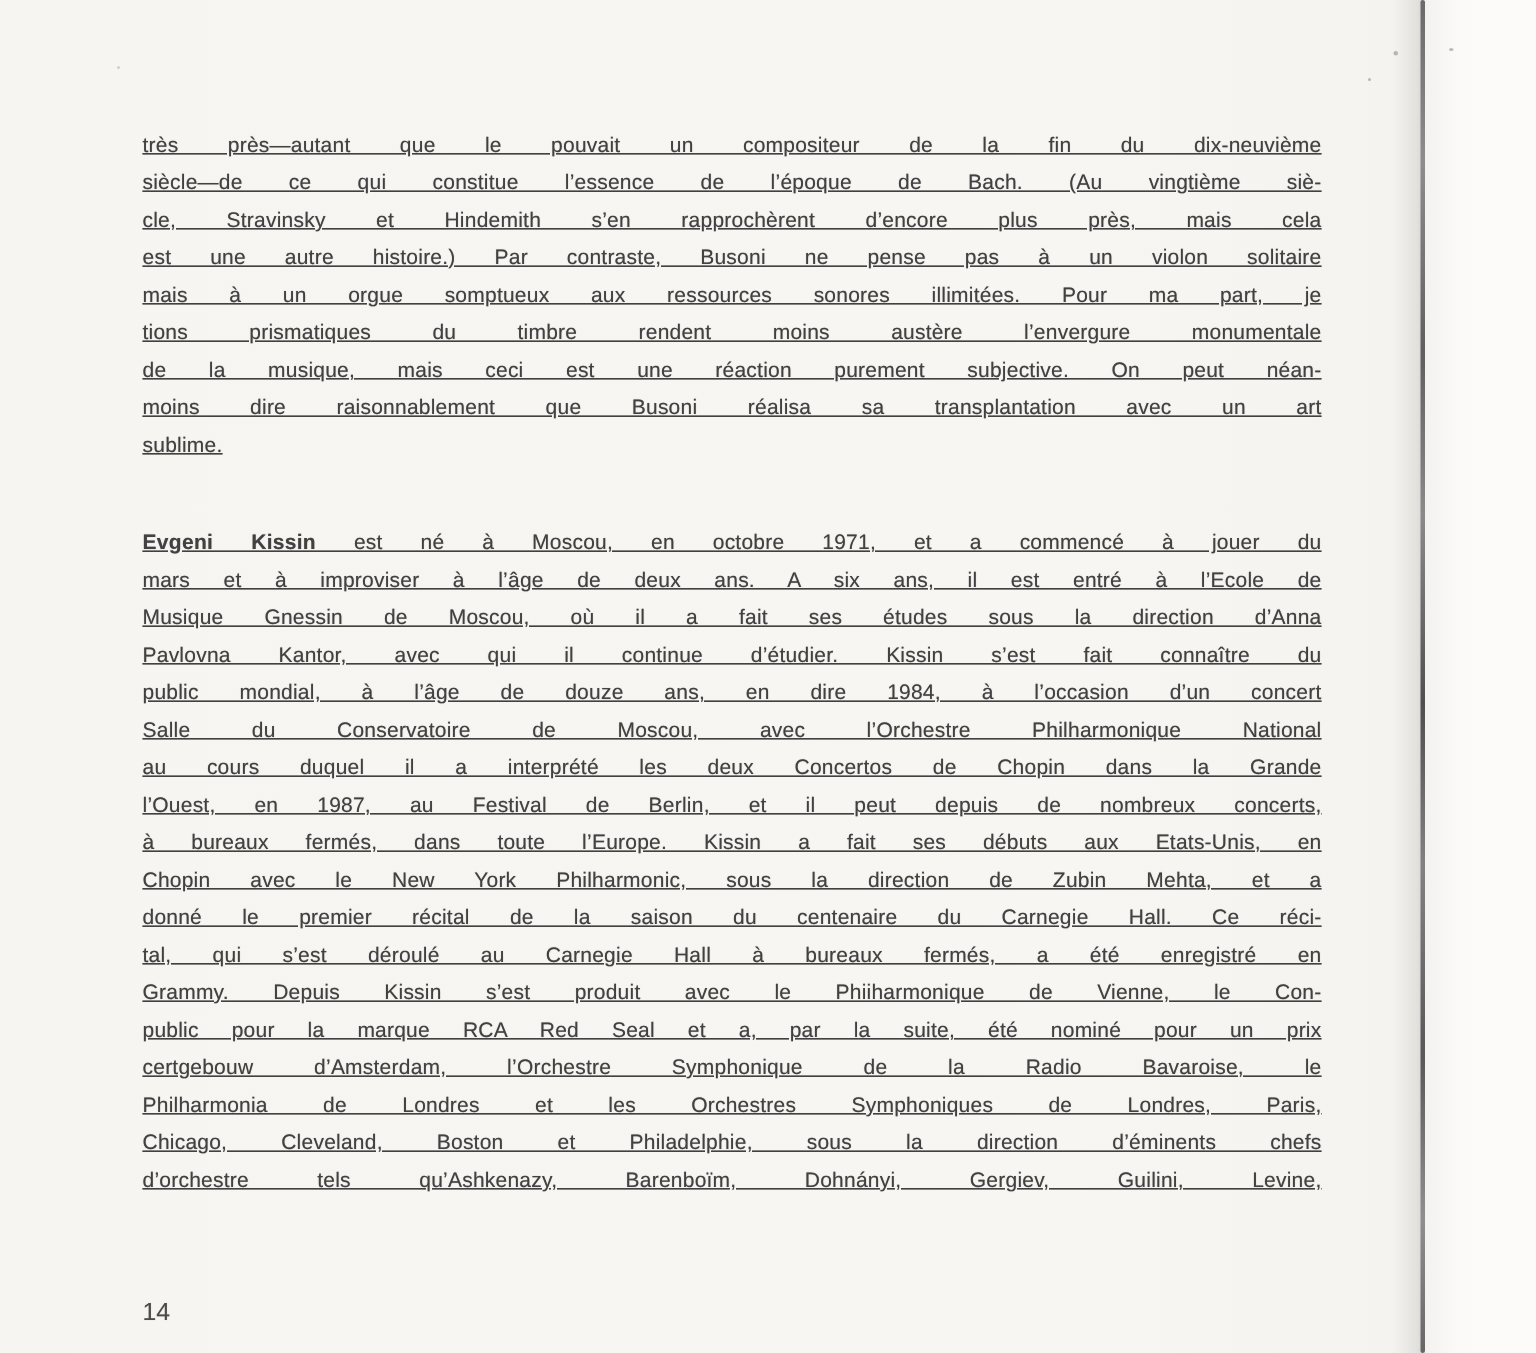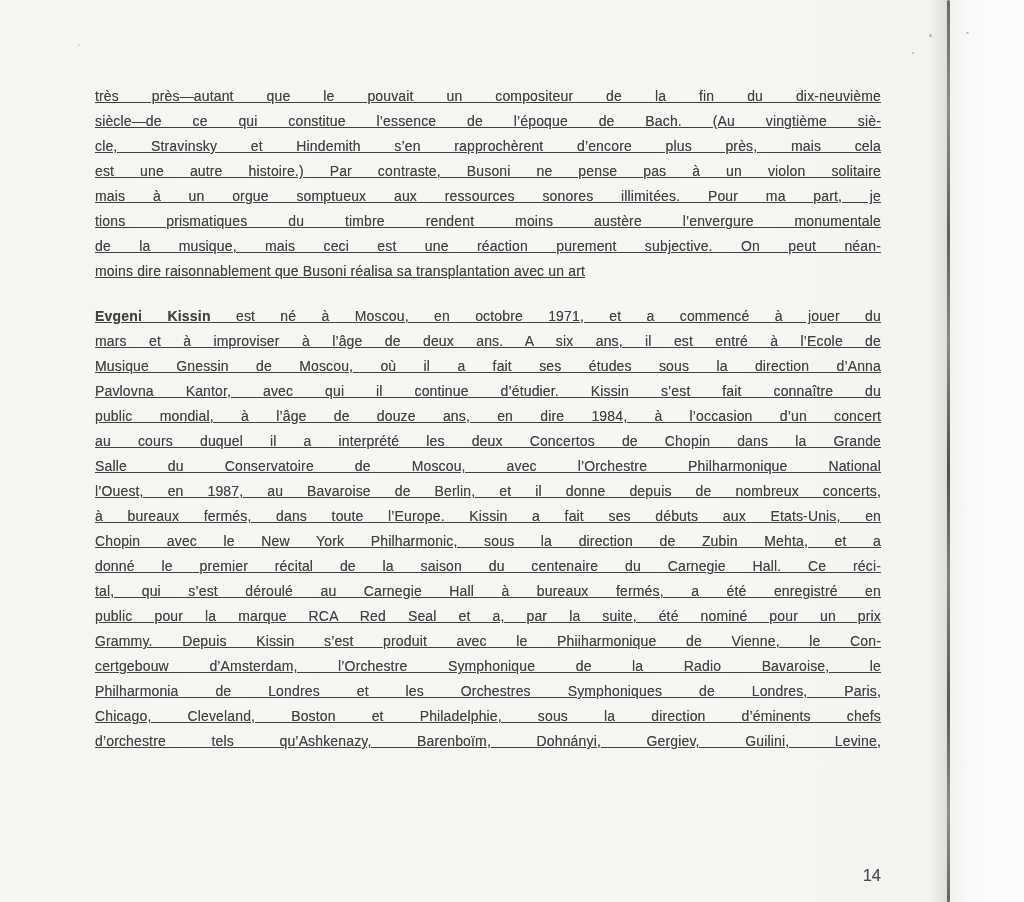--- a/index.html
+++ b/index.html
@@ -34,32 +34,32 @@
     letter-spacing: 0.15px;
     text-align: justify;
     text-align-last: justify;
     white-space: normal;
     text-decoration: underline;
   }
   #para1 .line:last-child {
     text-align-last: left;
   }
   .para2 {
-    margin-top: 20px;
+    margin-top: 40px;
   }
   .para2 b {
     font-weight: 700;
     letter-spacing: 0.2px;
   }
   .page-num {
     position: absolute;
     top: 866px;
     left: 95px;
     width: 786px;
-    text-align: right;
+    text-align: left;
     font-size: 16.5px;
     color: #4c4c4c;
     text-shadow: 0 0 0.5px rgba(80, 80, 80, 0.5);
   }
   .edge-shade {
     position: absolute;
     top: 0;
     left: 928px;
     width: 20px;
     height: 100%;
@@ -103,38 +103,39 @@
 
     <div class="para" id="para1">
         <div class="line">très près—autant que le pouvait un compositeur de la fin du dix-neuvième</div>
         <div class="line">siècle—de ce qui constitue l’essence de l’époque de Bach. (Au vingtième siè-</div>
         <div class="line">cle, Stravinsky et Hindemith s’en rapprochèrent d’encore plus près, mais cela</div>
         <div class="line">est une autre histoire.) Par contraste, Busoni ne pense pas à un violon solitaire</div>
         <div class="line">mais à un orgue somptueux aux ressources sonores illimitées. Pour ma part, je</div>
         <div class="line">tions prismatiques du timbre rendent moins austère l’envergure monumentale</div>
         <div class="line">de la musique, mais ceci est une réaction purement subjective. On peut néan-</div>
         <div class="line">moins dire raisonnablement que Busoni réalisa sa transplantation avec un art</div>
+        <div class="line">sublime.</div>
       </div>
 
     <div class="para para2" id="para2">
       <div class="line"><b>Evgeni Kissin</b><span> est né à Moscou, en octobre 1971, et a commencé à jouer du</span></div>
       <div class="lines">
           <div class="line">mars et à improviser à l’âge de deux ans. A six ans, il est entré à l’Ecole de</div>
           <div class="line">Musique Gnessin de Moscou, où il a fait ses études sous la direction d’Anna</div>
           <div class="line">Pavlovna Kantor, avec qui il continue d’étudier. Kissin s’est fait connaître du</div>
           <div class="line">public mondial, à l’âge de douze ans, en dire 1984, à l’occasion d’un concert</div>
+          <div class="line">Salle du Conservatoire de Moscou, avec l’Orchestre Philharmonique National</div>
           <div class="line">au cours duquel il a interprété les deux Concertos de Chopin dans la Grande</div>
-          <div class="line">Salle du Conservatoire de Moscou, avec l’Orchestre Philharmonique National</div>
-          <div class="line">l’Ouest, en 1987, au Bavaroise de Berlin, et il donne depuis de nombreux concerts,</div>
+          <div class="line">l’Ouest, en 1987, au Festival de Berlin, et il peut depuis de nombreux concerts,</div>
           <div class="line">à bureaux fermés, dans toute l’Europe. Kissin a fait ses débuts aux Etats-Unis, en</div>
           <div class="line">Chopin avec le New York Philharmonic, sous la direction de Zubin Mehta, et a</div>
           <div class="line">donné le premier récital de la saison du centenaire du Carnegie Hall. Ce réci-</div>
           <div class="line">tal, qui s’est déroulé au Carnegie Hall à bureaux fermés, a été enregistré en</div>
+          <div class="line">Grammy. Depuis Kissin s’est produit avec le Phiiharmonique de Vienne, le Con-</div>
           <div class="line">public pour la marque RCA Red Seal et a, par la suite, été nominé pour un prix</div>
-          <div class="line">Grammy. Depuis Kissin s’est produit avec le Phiiharmonique de Vienne, le Con-</div>
           <div class="line">certgebouw d’Amsterdam, l’Orchestre Symphonique de la Radio Bavaroise, le</div>
           <div class="line">Philharmonia de Londres et les Orchestres Symphoniques de Londres, Paris,</div>
           <div class="line">Chicago, Cleveland, Boston et Philadelphie, sous la direction d’éminents chefs</div>
           <div class="line">d’orchestre tels qu’Ashkenazy, Barenboïm, Dohnányi, Gergiev, Guilini, Levine,</div>
         </div>
     </div>
 
   </div>
 
   <div class="page-num">14</div>

